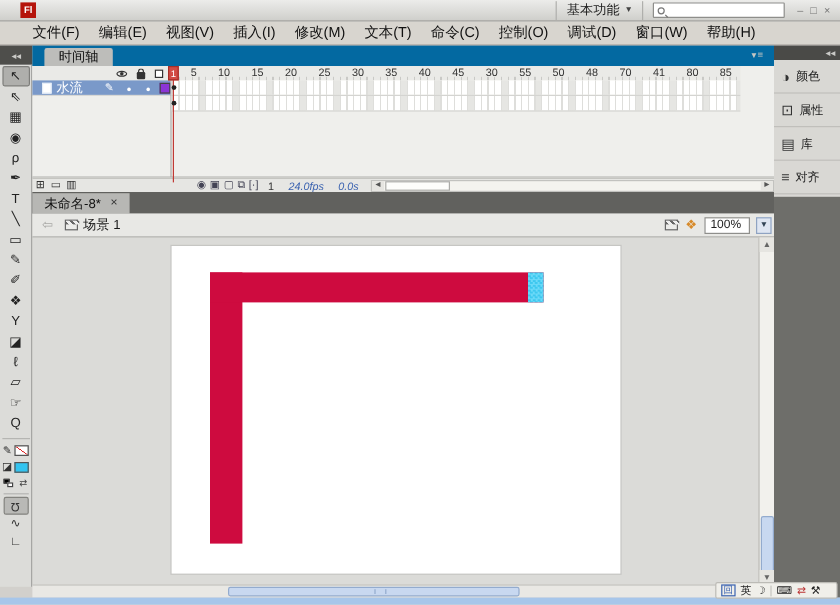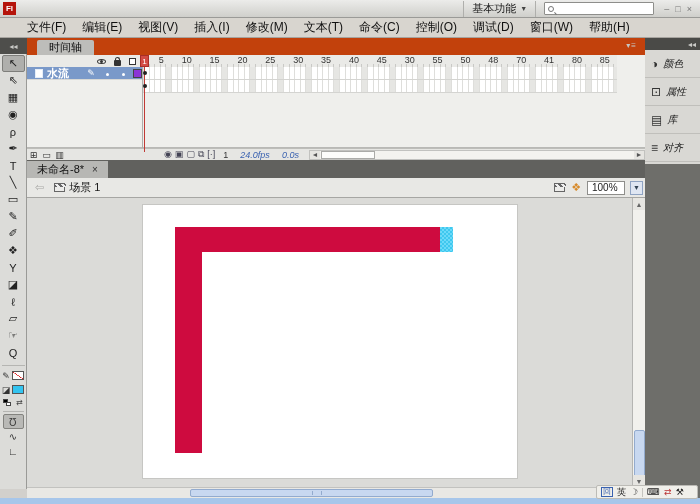--- a/index.html
+++ b/index.html
@@ -5,21 +5,21 @@
   * { margin:0; padding:0; box-sizing:border-box; }
   html,body { width:700px; height:504px; }
   body { font-family:"Liberation Sans","DejaVu Sans",sans-serif; font-size:11px; color:#222; }
   #app { position:relative; width:700px; height:504px; background:#D2D0CC; overflow:hidden; }
   .abs { position:absolute; }
 
   
   .titlebar { left:0; top:0; width:700px; height:18px;
     background:linear-gradient(#ECECEA,#CFCFCB); border-bottom:1px solid #9A9A97;
     display:flex; align-items:center; }
-  .fl-icon { width:13px; height:13px; margin-left:3px; background:#B5140B; color:#fff;
+  .fl-icon { width:13px; height:13px; margin-left:17px; background:#B5140B; color:#fff;
     font-size:8px; font-weight:bold; display:flex; align-items:center; justify-content:center; }
   .tb-spacer { flex:1; }
   .workspace-btn { display:flex; align-items:center; gap:4px; padding:0 8px; height:16px;
     font-size:11px; color:#222; border-right:1px solid #AFAFAC; border-left:1px solid #AFAFAC; }
   .ws-arrow { font-size:7px; color:#444; }
   .searchbox { width:110px; height:13px; background:#fff; border:1px solid #8E8E8B;
     margin:0 8px; display:flex; align-items:center; border-radius:1px; }
   .search-glass { width:6px; height:6px; border:1px solid #777; border-radius:50%;
     margin-left:3px; position:relative; }
   .search-glass::after { content:""; position:absolute; width:3px; height:1px; background:#777;
@@ -53,42 +53,42 @@
   .mini-bw i+i { left:3px; top:3px; background:#fff; }
   .mini-swap { font-size:8px; color:#444; }
   .tool-opts { margin-top:3px; border-top:1px solid #B5B5B2; padding-top:2px;
     display:flex; flex-direction:column; align-items:center; }
   .opt { width:21px; height:15px; display:flex; align-items:center; justify-content:center;
     font-size:10px; color:#333; }
   .opt.pressed { background:#B9B9B6; border:1px solid #83837F; border-radius:2px; }
   .magnet-glyph { display:inline-block; transform:rotate(180deg); }
 
   
-  .tl-tabbar { left:27px; top:38px; width:618px; height:17px; background:#c2410c;
+  .tl-tabbar { left:27px; top:38px; width:618px; height:17px; background:#0369a1;
     display:flex; align-items:flex-end; }
   .tl-tab { margin-left:10px; height:15px; padding:0 12px; background:#BDBDBA; color:#111;
     font-size:11px; display:flex; align-items:center; border-radius:2px 2px 0 0; }
   .tl-panelmenu { position:absolute; right:8px; top:3px; color:#C6C6C3; font-size:8px; letter-spacing:1px; }
   .tl-body { left:27px; top:55px; width:618px; height:93px; background:#EFEFEC; border-bottom:1px solid #B9B9B6; }
   .layer-panel { position:absolute; left:0; top:0; width:115px; height:93px; }
   .layer-hdr { height:12px; display:flex; align-items:center; justify-content:flex-end;
     gap:8px; padding-right:6px; background:#EAEAE7; }
   .icon-eye { width:9px; height:5px; border:1px solid #333; border-radius:50%; position:relative; }
   .icon-eye::after { content:""; position:absolute; left:2px; top:0px; width:3px; height:3px;
     background:#333; border-radius:50%; }
   .icon-lock-hdr { width:7px; height:6px; background:#333; position:relative; border-radius:1px; margin-top:3px; }
   .icon-lock-hdr::before { content:""; position:absolute; left:1px; top:-3px; width:3px; height:3px;
     border:1px solid #333; border-bottom:none; border-radius:3px 3px 0 0; }
   .icon-outline-hdr { width:7px; height:7px; border:1px solid #333; background:#fff; }
   .layer-row { height:13px; display:flex; align-items:center; padding-left:8px; gap:4px;
     background:#F2F2EF; border-bottom:1px solid #D8D8D5; }
   .layer-row.selected { background:#7A99C9; color:#fff; }
   .page-icon { width:8px; height:9px; background:#fff; border:1px solid #666; }
   .layer-row.selected .page-icon { border-color:#E6EEF8; }
-  .layer-name { flex:1; font-size:11px;font-weight:bold; }
+  .layer-name { flex:1; font-size:11px; }
   .lr-cell { width:12px; text-align:center; font-size:9px; }
   .pencil-glyph { color:#fff; font-size:9px; }
   .dot { display:inline-block; width:3px; height:3px; border-radius:50%; background:#1a1a1a; }
   .layer-row.selected .dot { background:#fff; }
   .icon-lock-sm { display:inline-block; width:6px; height:5px; background:#333; position:relative; border-radius:1px; }
   .icon-lock-sm::before { content:""; position:absolute; left:1px; top:-3px; width:2px; height:3px;
     border:1px solid #333; border-bottom:none; border-radius:2px 2px 0 0; }
   .outline-swatch { width:9px; height:9px; border:1px solid #444; }
 
   
@@ -161,21 +161,21 @@
     border-left:1px solid #93ABCE; border-right:1px solid #93ABCE; }
 
   
   .dock-header { left:645px; top:38px; width:55px; height:12px; background:#4A4A47; color:#C9C9C6;
     font-size:8px; display:flex; align-items:center; justify-content:flex-end; padding-right:4px; }
   .dock-btns { left:645px; top:50px; width:55px; height:114px; background:#D9D8D4; border-left:1px solid #98989
 5; }
   .dock-btn { height:28px; display:flex; align-items:center; gap:5px; padding-left:6px;
     border-bottom:1px solid #C0BFBB; }
   .dock-btn .ic { font-size:12px; color:#333; }
-  .dock-btn .lb { font-size:10px; color:#1a1a1a;font-style:italic; }
+  .dock-btn .lb { font-size:10px; color:#1a1a1a; }
   .dock-filler { left:645px; top:164px; width:55px; height:334px; background:#6E6E6A; }
 
   
   .ime-bar { left:596px; top:485px; width:102px; height:14px; background:#F0EFEA;
     border:1px solid #BCBBB6; border-radius:2px; display:flex; align-items:center; gap:4px;
     padding:0 4px; z-index:20; font-size:9px; }
   .ime-logo { color:#3A62B0; border:1px solid #3A62B0; font-size:8px; line-height:8px; padding:0 1px; }
   .ime-sep { width:1px; height:9px; background:#C5C4BF; }
   .taskbar-strip { left:0; top:498px; width:700px; height:6px; background:#A7C6EA; z-index:15; }
 </style>

